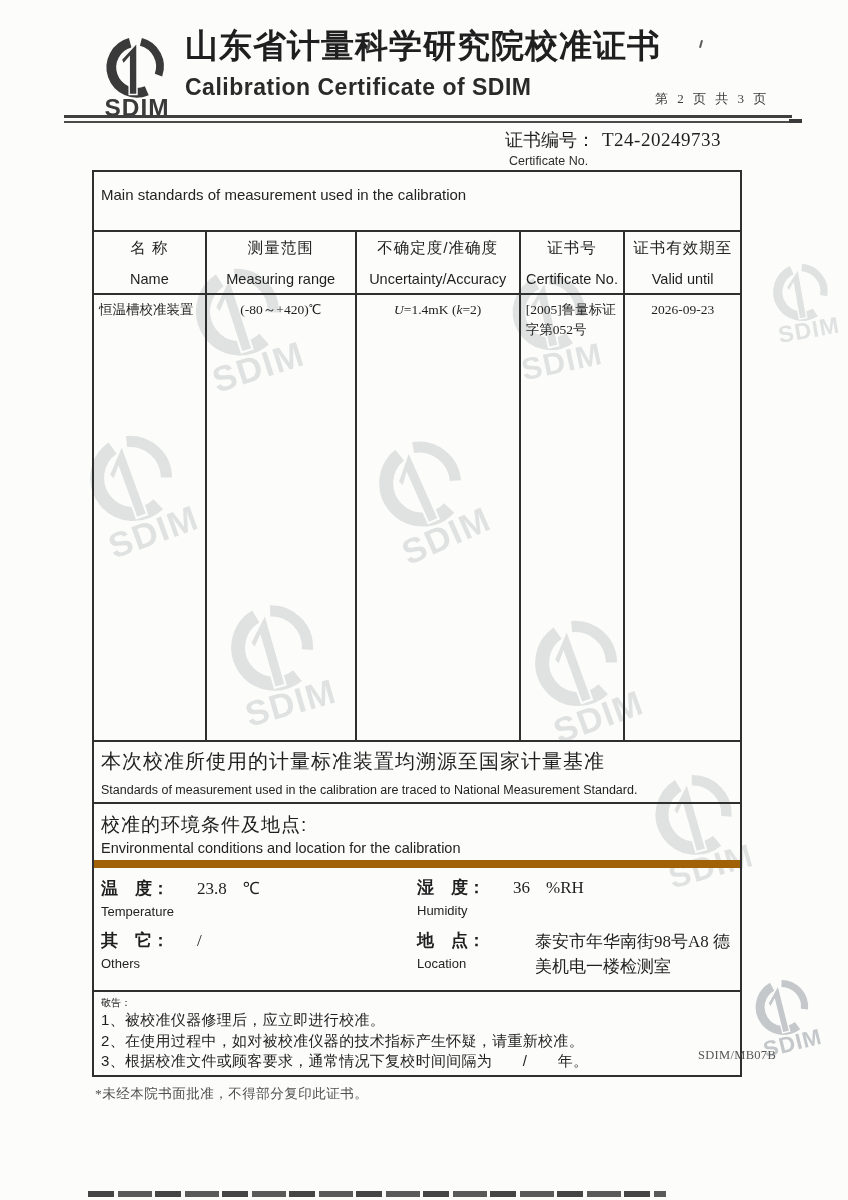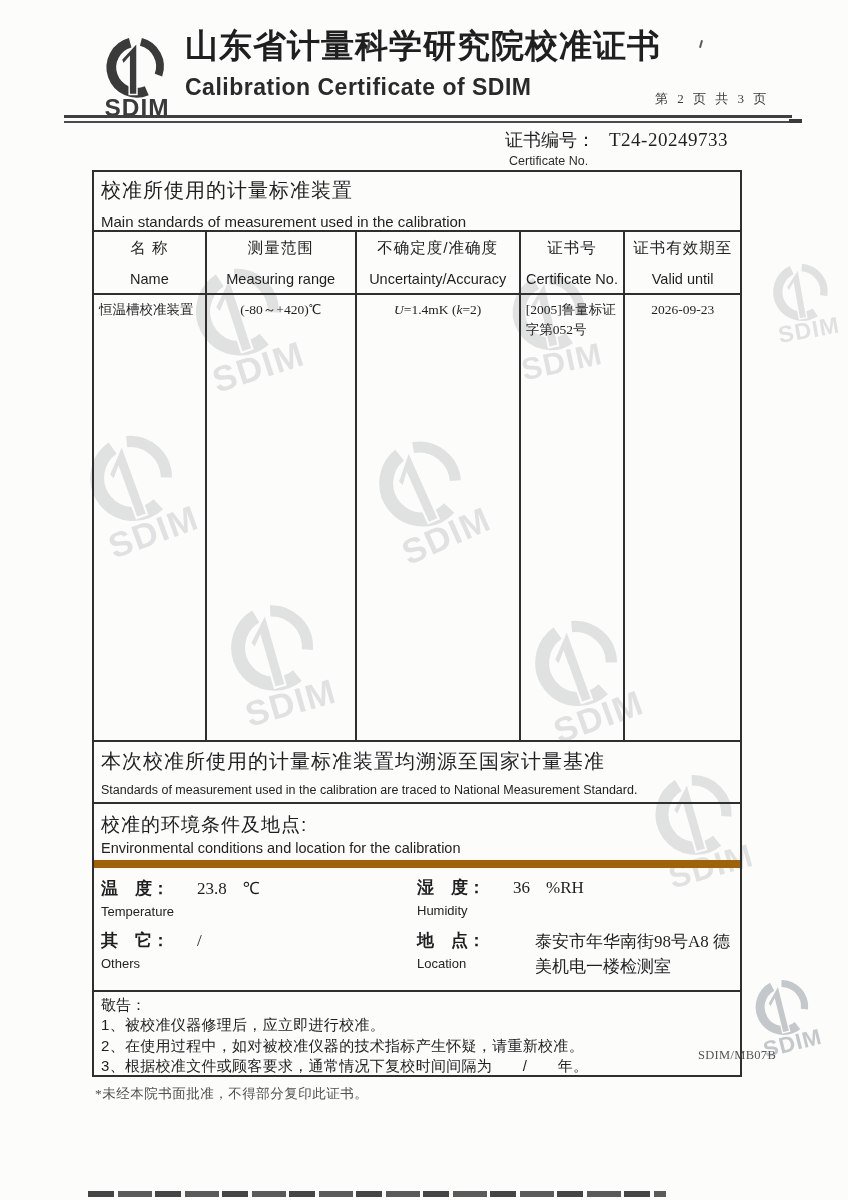--- a/index.html
+++ b/index.html
@@ -37,21 +37,21 @@
   .title-en { margin-top: 5px; font-size: 23px; font-weight: 700; letter-spacing: 0.5px; font-family: "Liberation Sans", sans-serif; color:#2a2a2a; }
   .page-info { position: absolute; left: 655px; top: 90px; width: 150px; font-size: 13px; letter-spacing: 3px; color: #3d3d3d; }
 
   .double-rule {
     position: absolute; left: 64px; top: 115px; width: 728px; height: 8px;
     border-top: 3px solid #3f3f3f; border-bottom: 2px solid #4a4a4a;
   }
 
   .cert-no-block { position: absolute; left: 505px; top: 128px; }
   .cert-no-line { font-size: 18px; }
-  .cert-no-value { font-size: 19px; margin-left: 14px; letter-spacing: 0.5px; }
+  .cert-no-value { font-size: 19px; margin-left: 7px; letter-spacing: 0.5px; }
   .cert-no-en { margin-top: 2px; margin-left: 4px; font-size: 12.5px; font-family: "Liberation Sans", sans-serif; color: #2c2c2c; }
 
   
   .main-box {
     position: absolute; left: 92px; top: 170px; width: 650px; height: 907px;
     border: 2px solid #2f2f2f; background: transparent;
   }
   .sec-title-cn { font-size: 20px; font-weight: 500; font-family: "Liberation Sans", sans-serif; letter-spacing: 1px; }
   .sec-title-en { font-family: "Liberation Sans", sans-serif; color: #232323; }
 
@@ -87,21 +87,21 @@
   .env-line { display: flex; align-items: baseline; }
   .env-label-cn { font-size: 17px; font-weight: 600; font-family: "Liberation Sans", sans-serif; white-space: nowrap; }
   .env-value { font-size: 17px; margin-left: 28px; }
   .env-unit { font-size: 17px; margin-left: 16px; }
   .env-label-en { margin-top: 4px; font-size: 13px; font-family: "Liberation Sans", sans-serif; color: #232323; }
   .loc-item { display: flex; }
   .loc-left { width: 118px; flex: none; }
   .loc-value { font-size: 17px; line-height: 1.45; width: 268px; margin-top: 1px; }
 
   .sec-notice { padding: 4px 7px; font-family: "Liberation Sans", sans-serif; }
-  .notice-title { font-size: 15px; font-weight: 500; }
+  .notice-title { font-size: 10px; font-weight: 500; }
   .notice-item { font-size: 15px; font-weight: 500; line-height: 1.37; letter-spacing: 0.3px; }
 
   
   .footer-notes { position: absolute; left: 95px; top: 1084px; font-size: 13.5px; color: #4f4f4f; line-height: 1.45; letter-spacing: 0.5px; }
   .form-code { position: absolute; left: 698px; top: 1048px; font-size: 12.5px; color: #555; letter-spacing: 0.3px; }
 </style>
 </head>
 <body>
 
 <svg width="0" height="0" style="position:absolute">
@@ -188,21 +188,20 @@
     <div class="cert-no-block">
       <div class="cert-no-line">
         <span>证书编号：</span><span class="cert-no-value">T24-20249733</span>
       </div>
       <div class="cert-no-en">Certificate No.</div>
     </div>
 
     <div class="main-box">
 
       <div class="sec-standards">
-        <div class="sec-title-cn">校准所使用的计量标准装置</div>
         <div class="sec-title-en">Main standards of measurement used in the calibration</div>
       </div>
 
       <table class="standards-table">
         <colgroup>
             <col class="col1">
             <col class="col2">
             <col class="col3">
             <col class="col4">
             <col class="col5">

